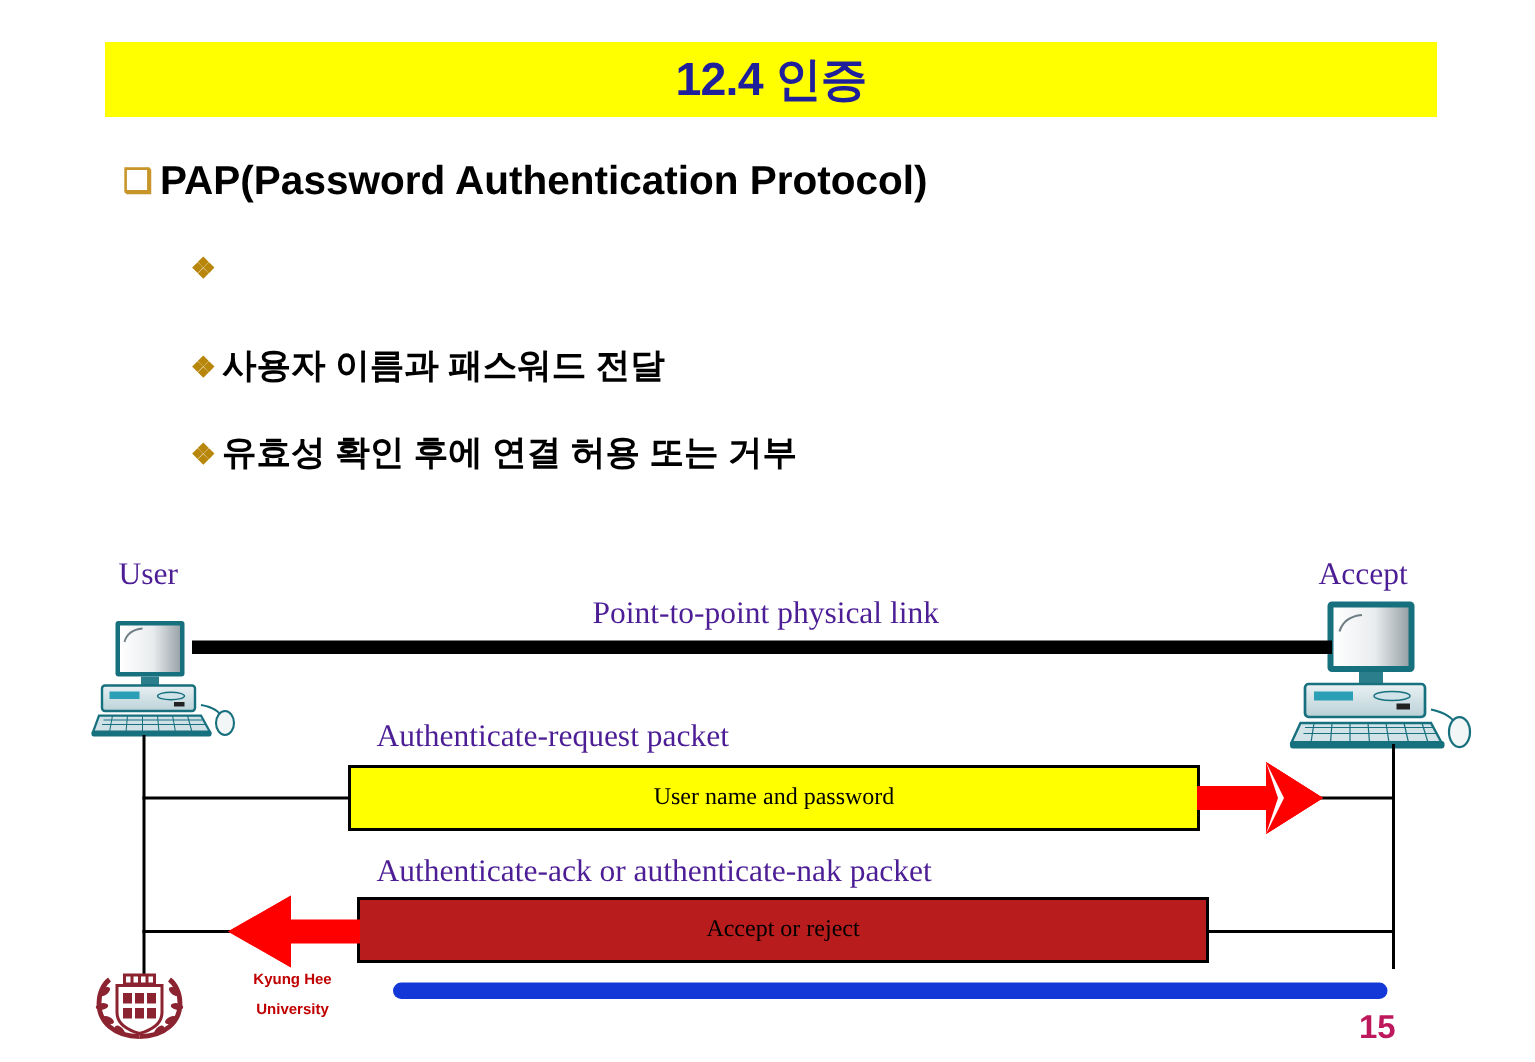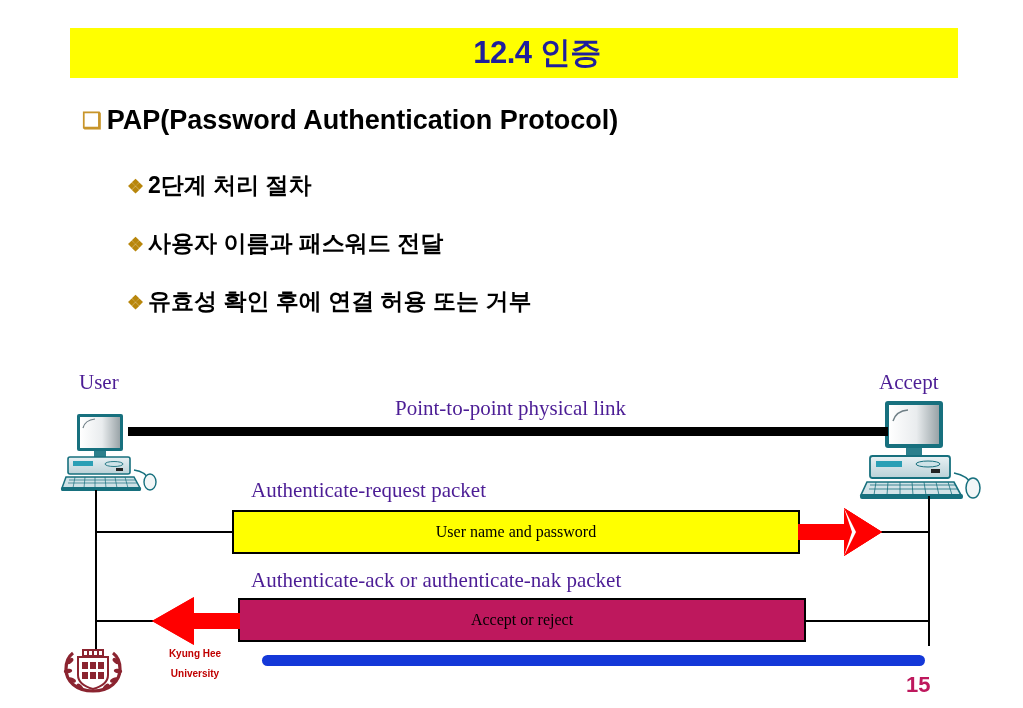--- a/index.html
+++ b/index.html
@@ -31,21 +31,20 @@
     top: 0;
     width: 888px;
     height: 50px;
     line-height: 50px;
     text-align: center;
     font-family: "Liberation Sans", sans-serif;
     font-size: 31px;
     font-weight: bold;
     color: #1f1f9c;
     letter-spacing: -0.5px;
-    margin-left: 23px;
   }
 
   
   .bullet-l1 {
     position: absolute;
     left: 82px;
     font-size: 27px;
     font-weight: bold;
     color: #000000;
     white-space: nowrap;
@@ -88,21 +87,21 @@
     border: 2px solid #000000;
     box-sizing: border-box;
     font-family: "Liberation Serif", serif;
     font-size: 16px;
     color: #000000;
     display: flex;
     align-items: center;
     justify-content: center;
   }
   #packet-request-box { background: #ffff00; }
-  #packet-reply-box   { background: #be185d; }
+  #packet-reply-box   { background: #b91c1c; }
 
   .thin-line {
     position: absolute;
     background: #000000;
     height: 2px;
   }
   .lifeline {
     position: absolute;
     background: #000000;
     width: 2px;
@@ -151,21 +150,20 @@
   <div id="title-text">12.4 인증</div>
 </div>
 
 <div class="bullet-l1" style="top:105px;">
   <span class="marker">❑</span>
   <span>PAP(Password Authentication Protocol)</span>
 </div>
 
 <div class="bullet-l2" style="top:170px;">
   <span class="marker">❖</span>
-  <span>2단계 처리 절차</span>
 </div>
 
 <div class="bullet-l2" style="top:228px;">
   <span class="marker">❖</span>
   <span>사용자 이름과 패스워드 전달</span>
 </div>
 
 <div class="bullet-l2" style="top:286px;">
   <span class="marker">❖</span>
   <span>유효성 확인 후에 연결 허용 또는 거부</span>

